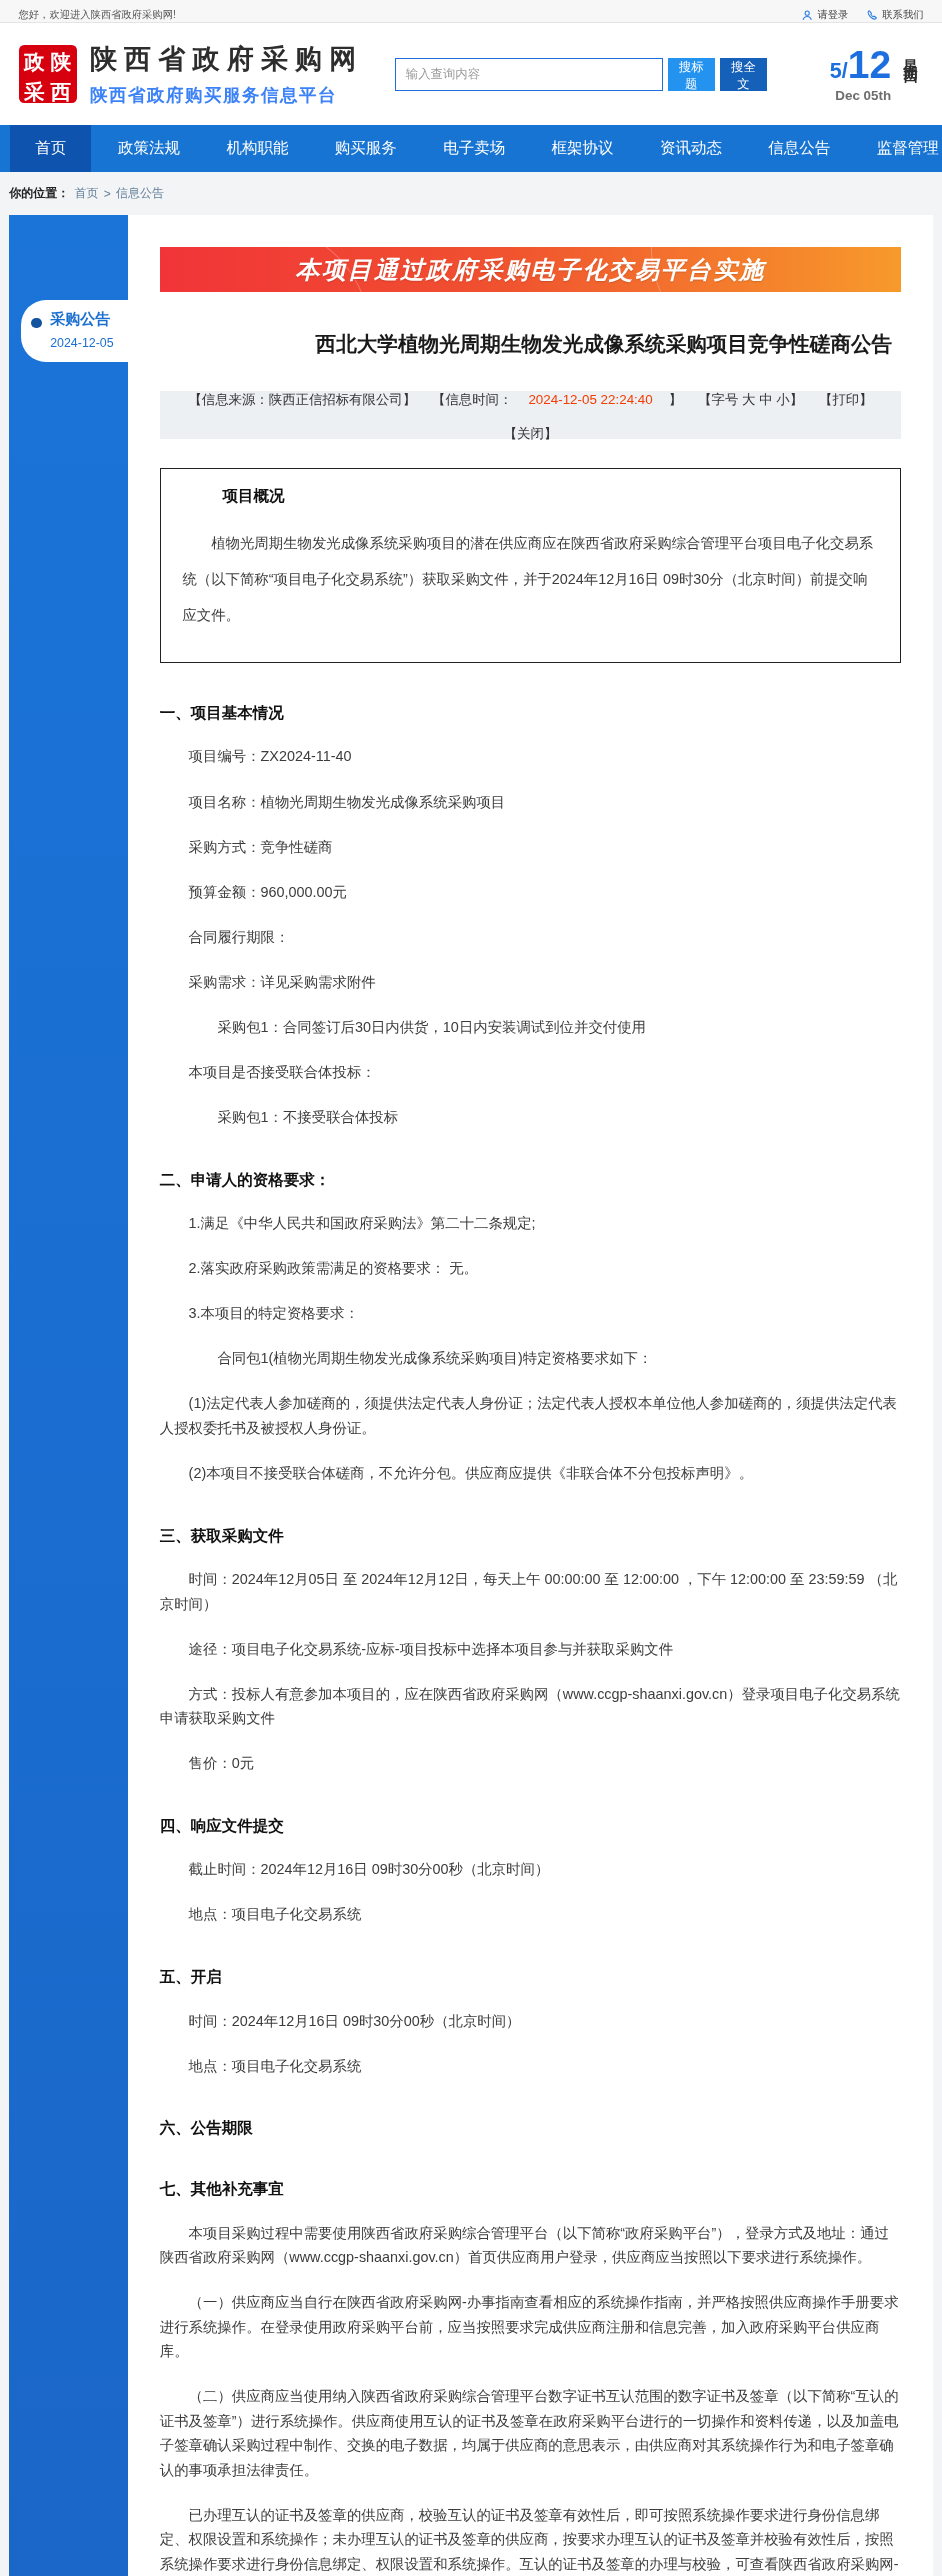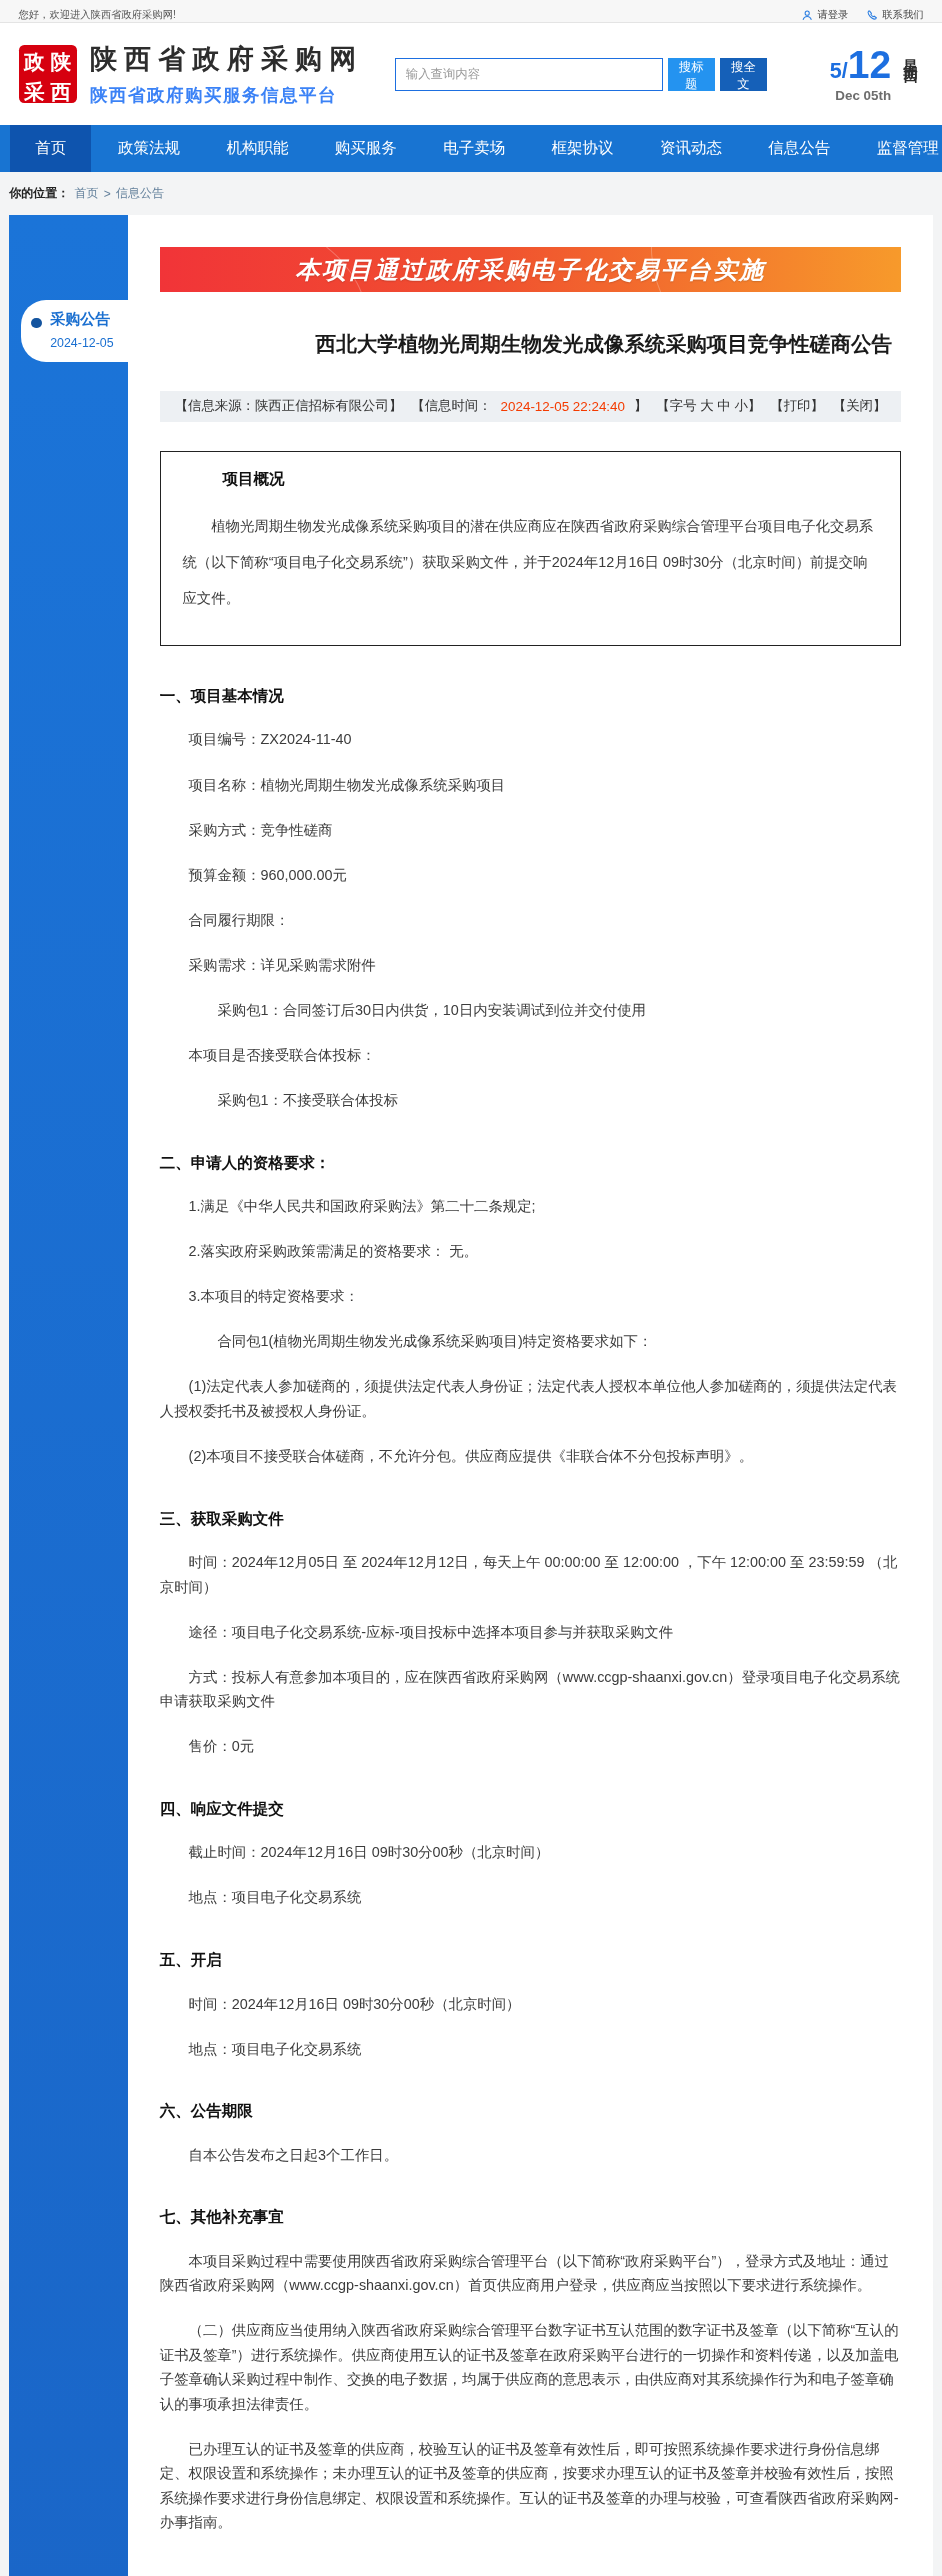--- a/index.html
+++ b/index.html
@@ -47,21 +47,21 @@
   .side-tab::before{content:"";position:absolute;left:10.3px;top:17.5px;width:10.3px;height:10.3px;border-radius:50%;background:#14549f;}
   .side-tab .t1{color:#1a6fd0;font-size:15px;font-weight:bold;}
   .side-tab .t2{color:#1a6fd0;font-size:12.4px;margin-top:7.2px;}
   .main{flex:1;background:#fff;padding-bottom:46px;min-width:0;}
   .banner{margin:32px 32px 0;height:45px;background:linear-gradient(90deg,#f13438 0%,#f0512f 45%,#f79a2b 100%);position:relative;overflow:hidden;display:flex;align-items:center;justify-content:center;}
   .banner::before,.banner::after{content:"";position:absolute;border:1px solid rgba(255,255,255,.25);border-radius:50%;}
   .banner::before{width:268px;height:216px;left:-62px;top:-31px;}
   .banner::after{width:330px;height:268px;right:-82px;top:-134px;}
   .banner-text{color:#fff;font-size:24px;font-weight:bold;font-style:italic;letter-spacing:2.1px;text-shadow:0 1px 1.5px rgba(0,0,0,.15);}
   .art-title{margin:38px 41px 0;text-align:right;font-size:20.6px;font-weight:bold;color:#1a1a1a;line-height:1.35;}
-  .metabar{margin:33px 32px 0;background:#edf0f3;height:31px;display:flex;align-items:center;justify-content:center;font-size:13.4px;color:#333;gap:9px;flex-wrap:wrap;}
+  .metabar{margin:33px 32px 0;background:#edf0f3;height:48px;display:flex;align-items:center;justify-content:center;font-size:13.4px;color:#333;gap:16px;flex-wrap:wrap;}
   .metabar .time{color:#f43b00;}
   .metabar .clickable{cursor:pointer;}
   .overview{margin:29px 32px 0;border:1px solid #222;padding:17.5px 21.6px 29px;}
   .overview .ov-label{font-size:15.5px;font-weight:bold;color:#111;margin-left:40px;}
   .overview .ov-text{font-size:14.4px;color:#3c3c3c;line-height:2.5;text-indent:2em;margin-top:17.5px;}
   .doc{margin:0 32px;}
   .doc h3.blk-h{font-size:15.5px;font-weight:bold;color:#111;margin:40px 0 13.4px;}
   .doc p{font-size:14.4px;color:#3c3c3c;line-height:1.7;margin:20.6px 0;}
   .doc p.blk-p{text-indent:2em;}
   .doc p.blk-p2{text-indent:4em;}
@@ -186,23 +186,23 @@
           <p class="blk-p">途径：项目电子化交易系统-应标-项目投标中选择本项目参与并获取采购文件</p>
           <p class="blk-p">方式：投标人有意参加本项目的，应在陕西省政府采购网（www.ccgp-shaanxi.gov.cn）登录项目电子化交易系统申请获取采购文件</p>
           <p class="blk-p">售价：0元</p>
           <h3 class="blk-h">四、响应文件提交</h3>
           <p class="blk-p">截止时间：2024年12月16日 09时30分00秒（北京时间）</p>
           <p class="blk-p">地点：项目电子化交易系统</p>
           <h3 class="blk-h">五、开启</h3>
           <p class="blk-p">时间：2024年12月16日 09时30分00秒（北京时间）</p>
           <p class="blk-p">地点：项目电子化交易系统</p>
           <h3 class="blk-h">六、公告期限</h3>
-          <p class="blk-p">自本公告发布之日起3个工作日。</p>
           <h3 class="blk-h">七、其他补充事宜</h3>
           <p class="blk-p">本项目采购过程中需要使用陕西省政府采购综合管理平台（以下简称“政府采购平台”），登录方式及地址：通过陕西省政府采购网（www.ccgp-shaanxi.gov.cn）首页供应商用户登录，供应商应当按照以下要求进行系统操作。</p>
+          <p class="blk-p">（一）供应商应当自行在陕西省政府采购网-办事指南查看相应的系统操作指南，并严格按照供应商操作手册要求进行系统操作。在登录使用政府采购平台前，应当按照要求完成供应商注册和信息完善，加入政府采购平台供应商库。</p>
           <p class="blk-p">（二）供应商应当使用纳入陕西省政府采购综合管理平台数字证书互认范围的数字证书及签章（以下简称“互认的证书及签章”）进行系统操作。供应商使用互认的证书及签章在政府采购平台进行的一切操作和资料传递，以及加盖电子签章确认采购过程中制作、交换的电子数据，均属于供应商的意思表示，由供应商对其系统操作行为和电子签章确认的事项承担法律责任。</p>
           <p class="blk-p">已办理互认的证书及签章的供应商，校验互认的证书及签章有效性后，即可按照系统操作要求进行身份信息绑定、权限设置和系统操作；未办理互认的证书及签章的供应商，按要求办理互认的证书及签章并校验有效性后，按照系统操作要求进行身份信息绑定、权限设置和系统操作。互认的证书及签章的办理与校验，可查看陕西省政府采购网-办事指南。</p>
         </div>
 
     </div>
   </div>
 
 </div>
 
 

